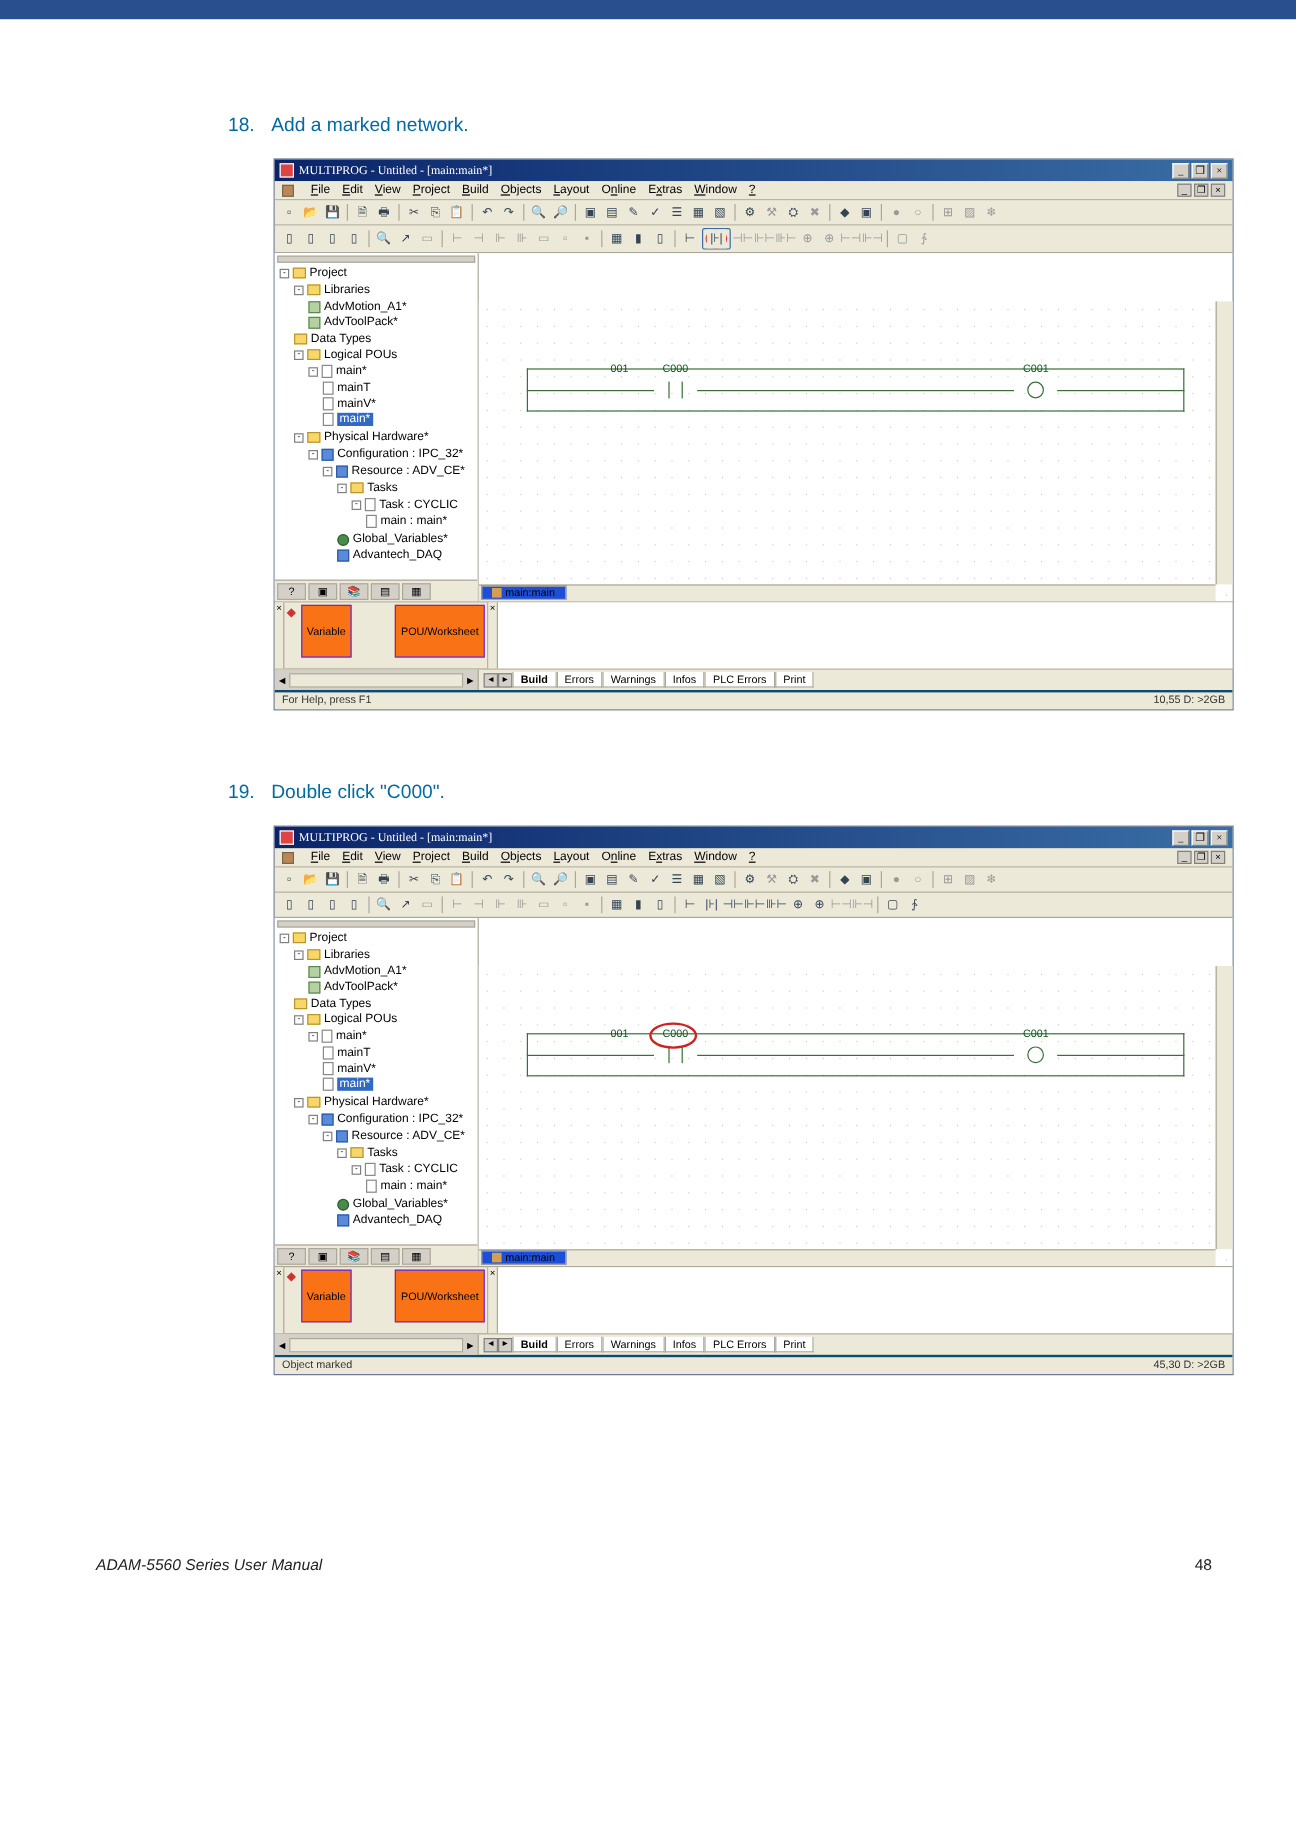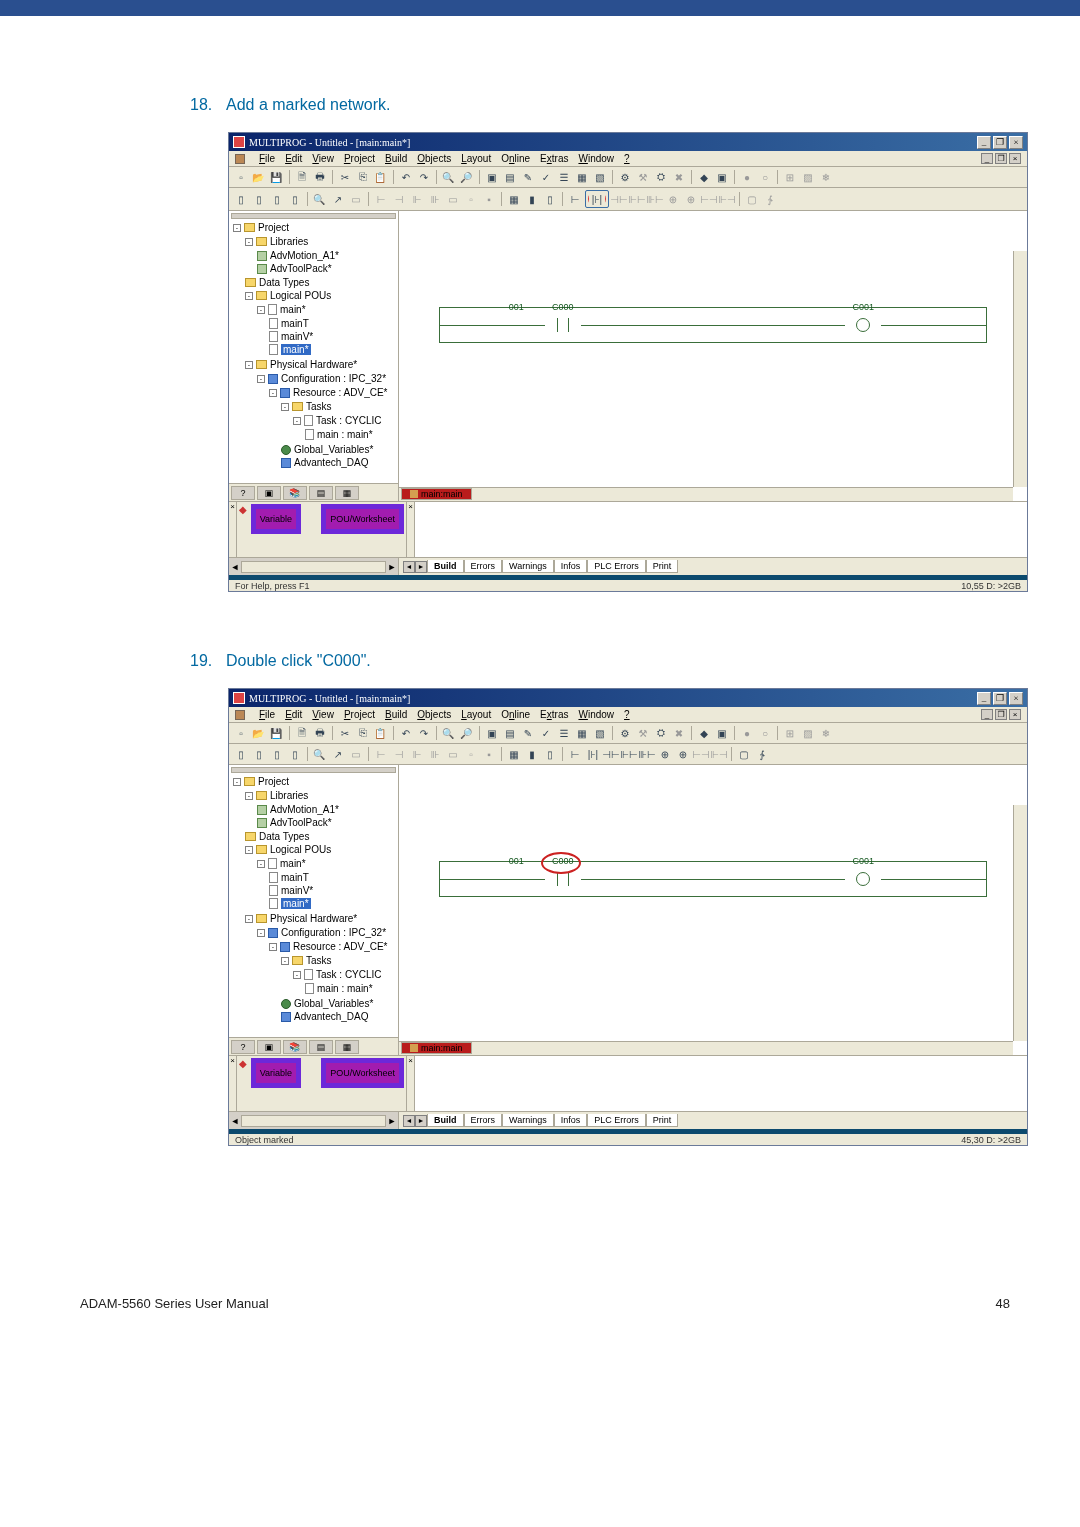--- a/index.html
+++ b/index.html
@@ -101,41 +101,41 @@
   .contact .sym span { width: 1px; height: 14px; background: #3a6e3a; margin: 0 5px; }
   .coil .sym { width: 14px; height: 14px; border: 1px solid #3a6e3a; border-radius: 50%; }
   .lbl { position: absolute; top: -16px; font-size: 9px; color: #14571f; }
   .c000-circle {
     position: absolute; border: 2px solid #cc2222; border-radius: 50%;
     width: 40px; height: 22px; pointer-events: none;
   }
 
   .canvas-scroll { position: absolute; bottom: 0; left: 0; right: 14px; height: 14px; background: #ece9d8; border-top: 1px solid #aca899; }
   .canvas-vscroll { position: absolute; top: 0; right: 0; bottom: 14px; width: 14px; background: #ece9d8; border-left: 1px solid #aca899; }
-  .canvas-tab { position: absolute; bottom: 1px; left: 2px; height: 12px; background: #b91c1c; border: 1px solid #aca899; padding: 0 8px; font-size: 9px; display: flex; align-items: center; gap: 3px; }
+  .canvas-tab { position: absolute; bottom: 1px; left: 2px; height: 12px; background: #1d4ed8; border: 1px solid #aca899; padding: 0 8px; font-size: 9px; display: flex; align-items: center; gap: 3px; }
   .canvas-tab .grip { width: 8px; height: 8px; background: #d4a050; }
 
   .var-pane { height: 56px; background: #ece9d8; border-top: 1px solid #aca899; display: flex; }
   .var-left { width: 170px; border-right: 1px solid #aca899; padding: 2px; display: flex; gap: 4px; align-items: flex-start; }
-  .var-left .hdr { background: #a21caf; border: 5px solid #6d28d9; padding: 5px 4px; font-size: 9px; }
+  .var-left .hdr { background: #f97316; border: 1px solid #6d28d9; padding: 16px 4px; font-size: 9px; }
   .var-right { flex: 1; background: #fff; }
   .var-handle { width: 8px; background: #ece9d8; border-right: 1px solid #aca899; font-size: 8px; text-align: center; }
 
   .bottom-pane { height: 18px; background: #ece9d8; border-top: 1px solid #aca899; display: flex; font-size: 9px; align-items: center; }
   .bottom-scroll { width: 170px; border-right: 1px solid #aca899; height: 100%; display: flex; align-items: center; background: #d4d0c8; }
   .bottom-scroll .sb { flex: 1; height: 12px; background: #ece9d8; border: 1px solid #aca899; }
   .bottom-tabs { flex: 1; display: flex; align-items: center; padding-left: 4px; gap: 0; }
   .bottom-tabs .arr { width: 12px; height: 12px; background: #d4d0c8; border: 1px solid #808080; font-size: 7px; text-align: center; line-height: 10px; }
   .bottom-tabs .btab { background: #fff; border: 1px solid #aca899; border-top: none; padding: 1px 6px; font-size: 9px; }
   .bottom-tabs .btab.first { font-weight: bold; }
 
-  .statusbar { height: 16px; background: #ece9d8; border-top: 5px solid #0c4a6e; display: flex; justify-content: space-between; padding: 1px 6px; font-size: 9px; color: #333; }
+  .statusbar { height: 16px; background: #ece9d8; border-top: 2px solid #0c4a6e; display: flex; justify-content: space-between; padding: 1px 6px; font-size: 9px; color: #333; }
 
   .footer { display: flex; justify-content: space-between; padding: 120px 0 0 0; font-size: 13px; color: #222; }
-  .footer-left { margin-left: -110px; }
+  .footer-left { margin-left: -110px; font-style: italic; }
 </style>
 </head>
 <body>
 
 <div class="top-bar"></div>
 
 <div class="page">
 
   <div class="step">
     <span class="step-num">18.</span>

